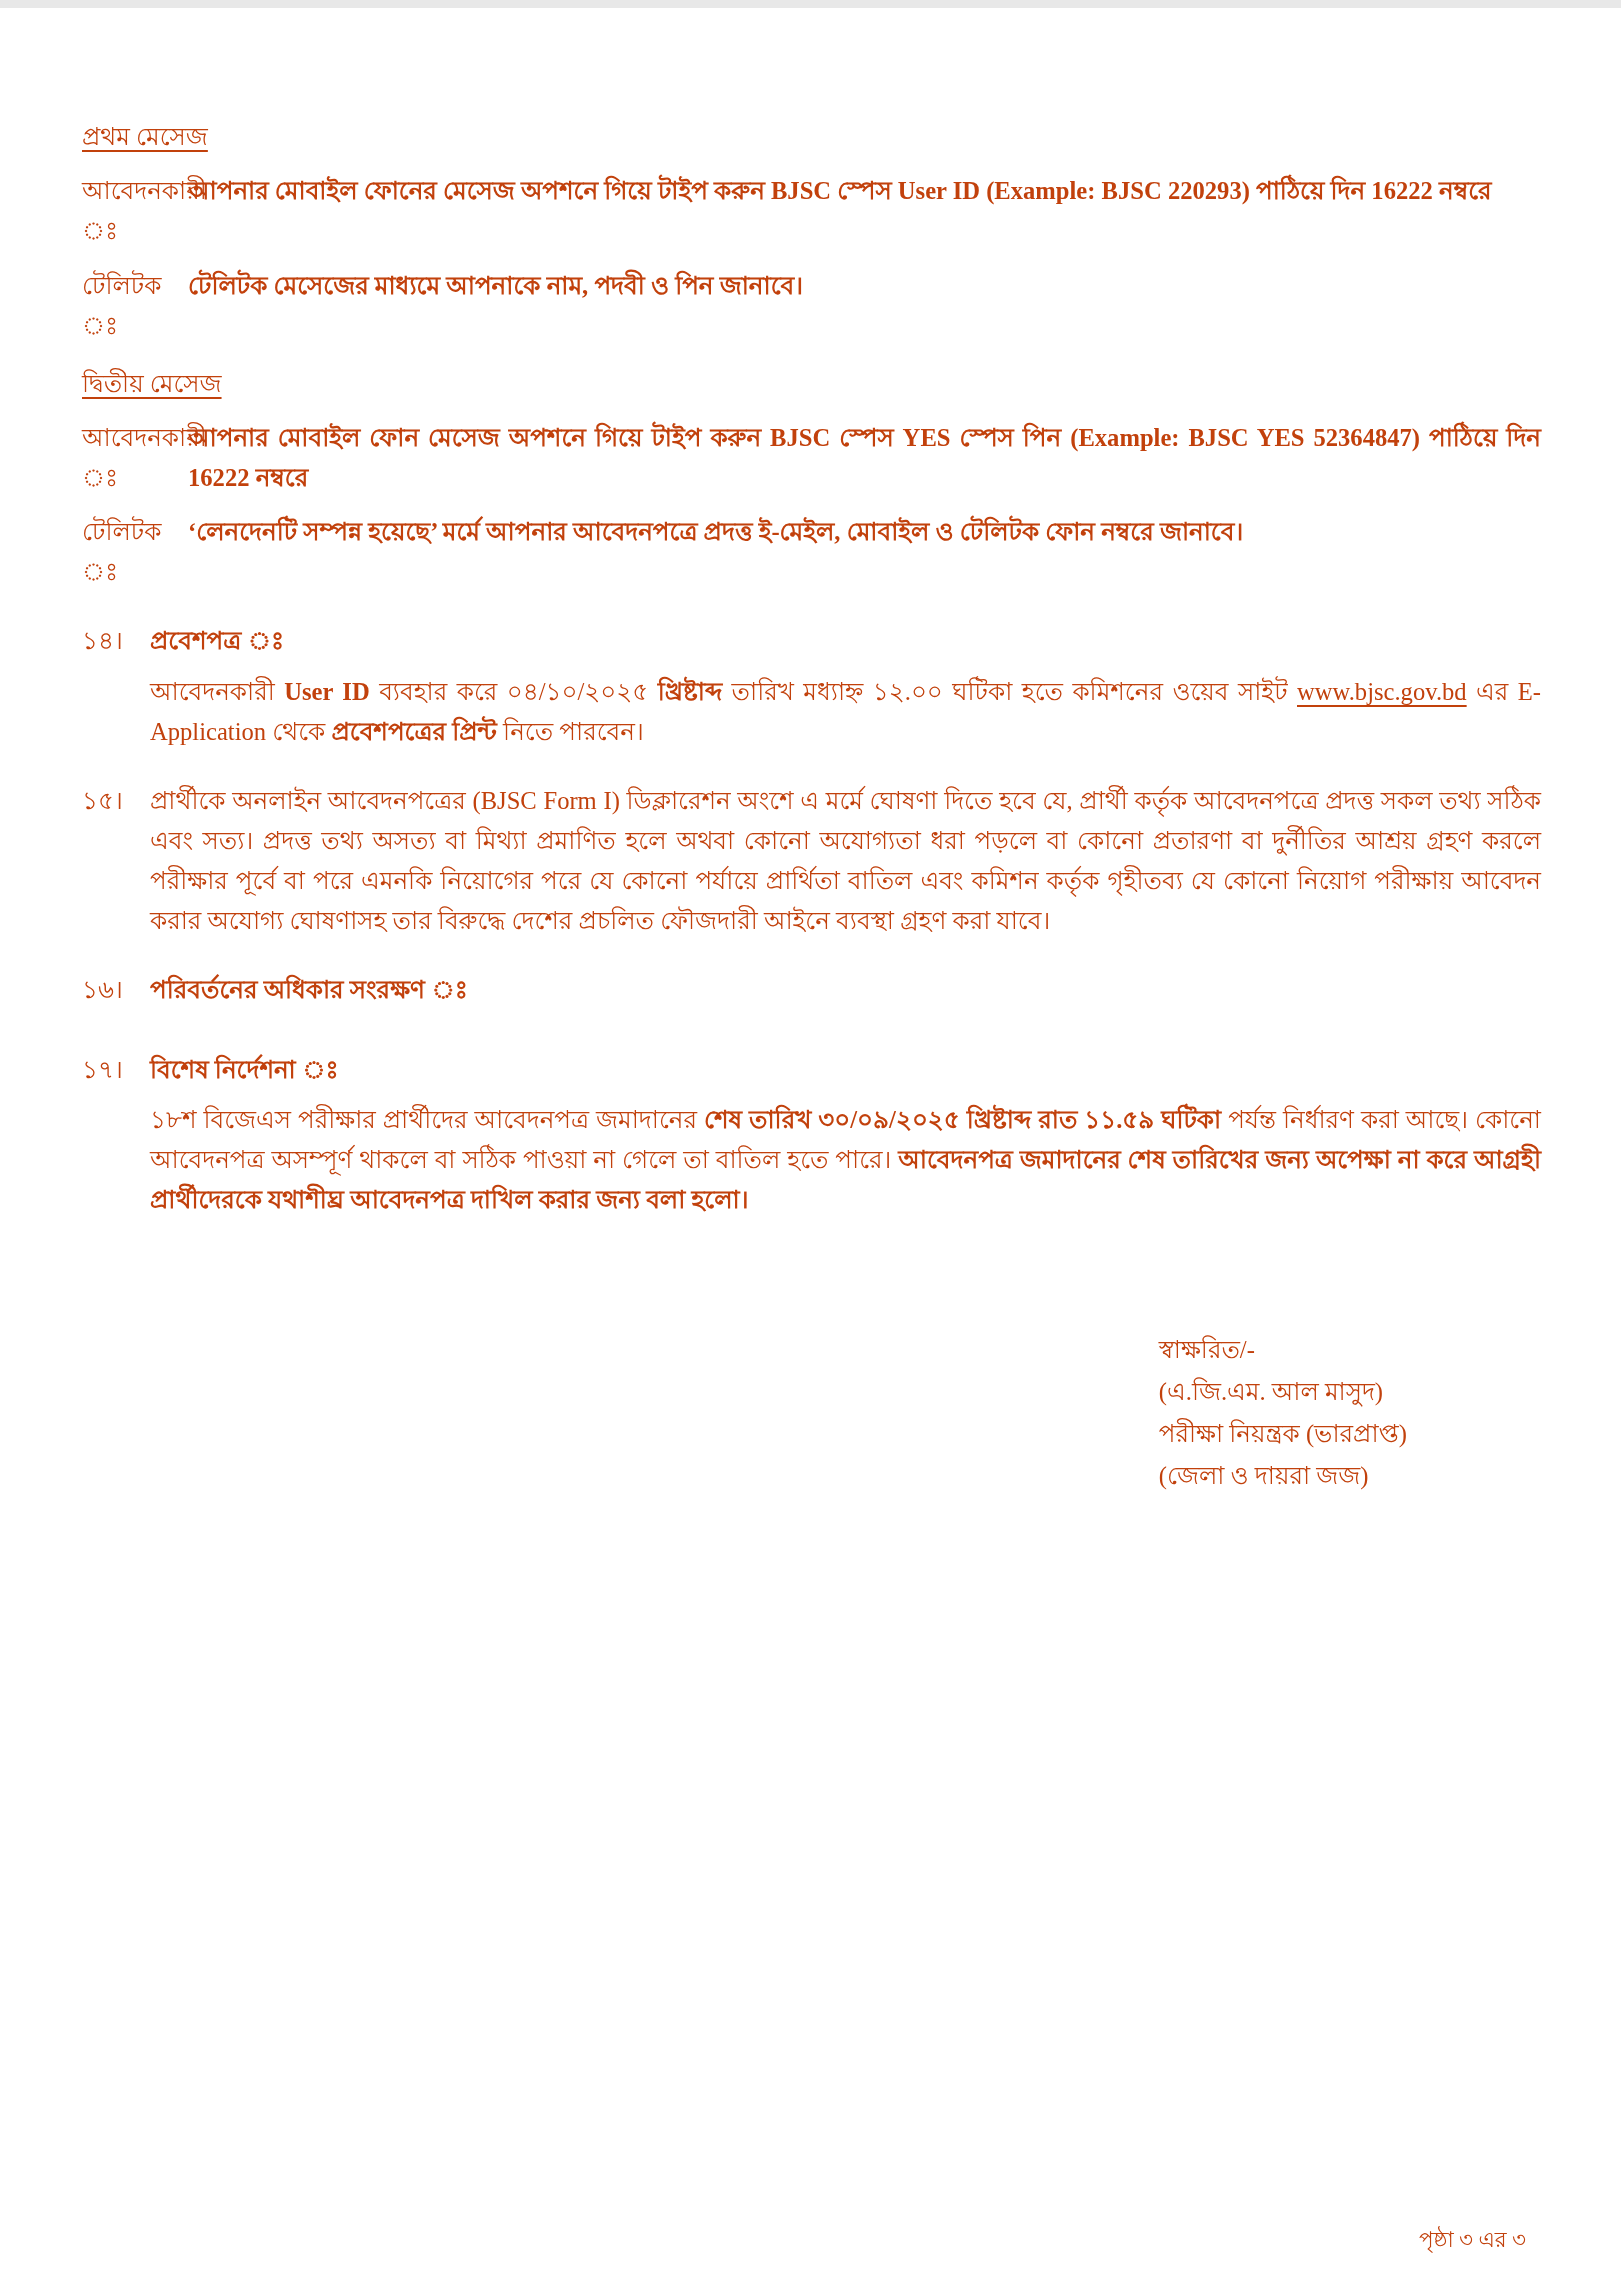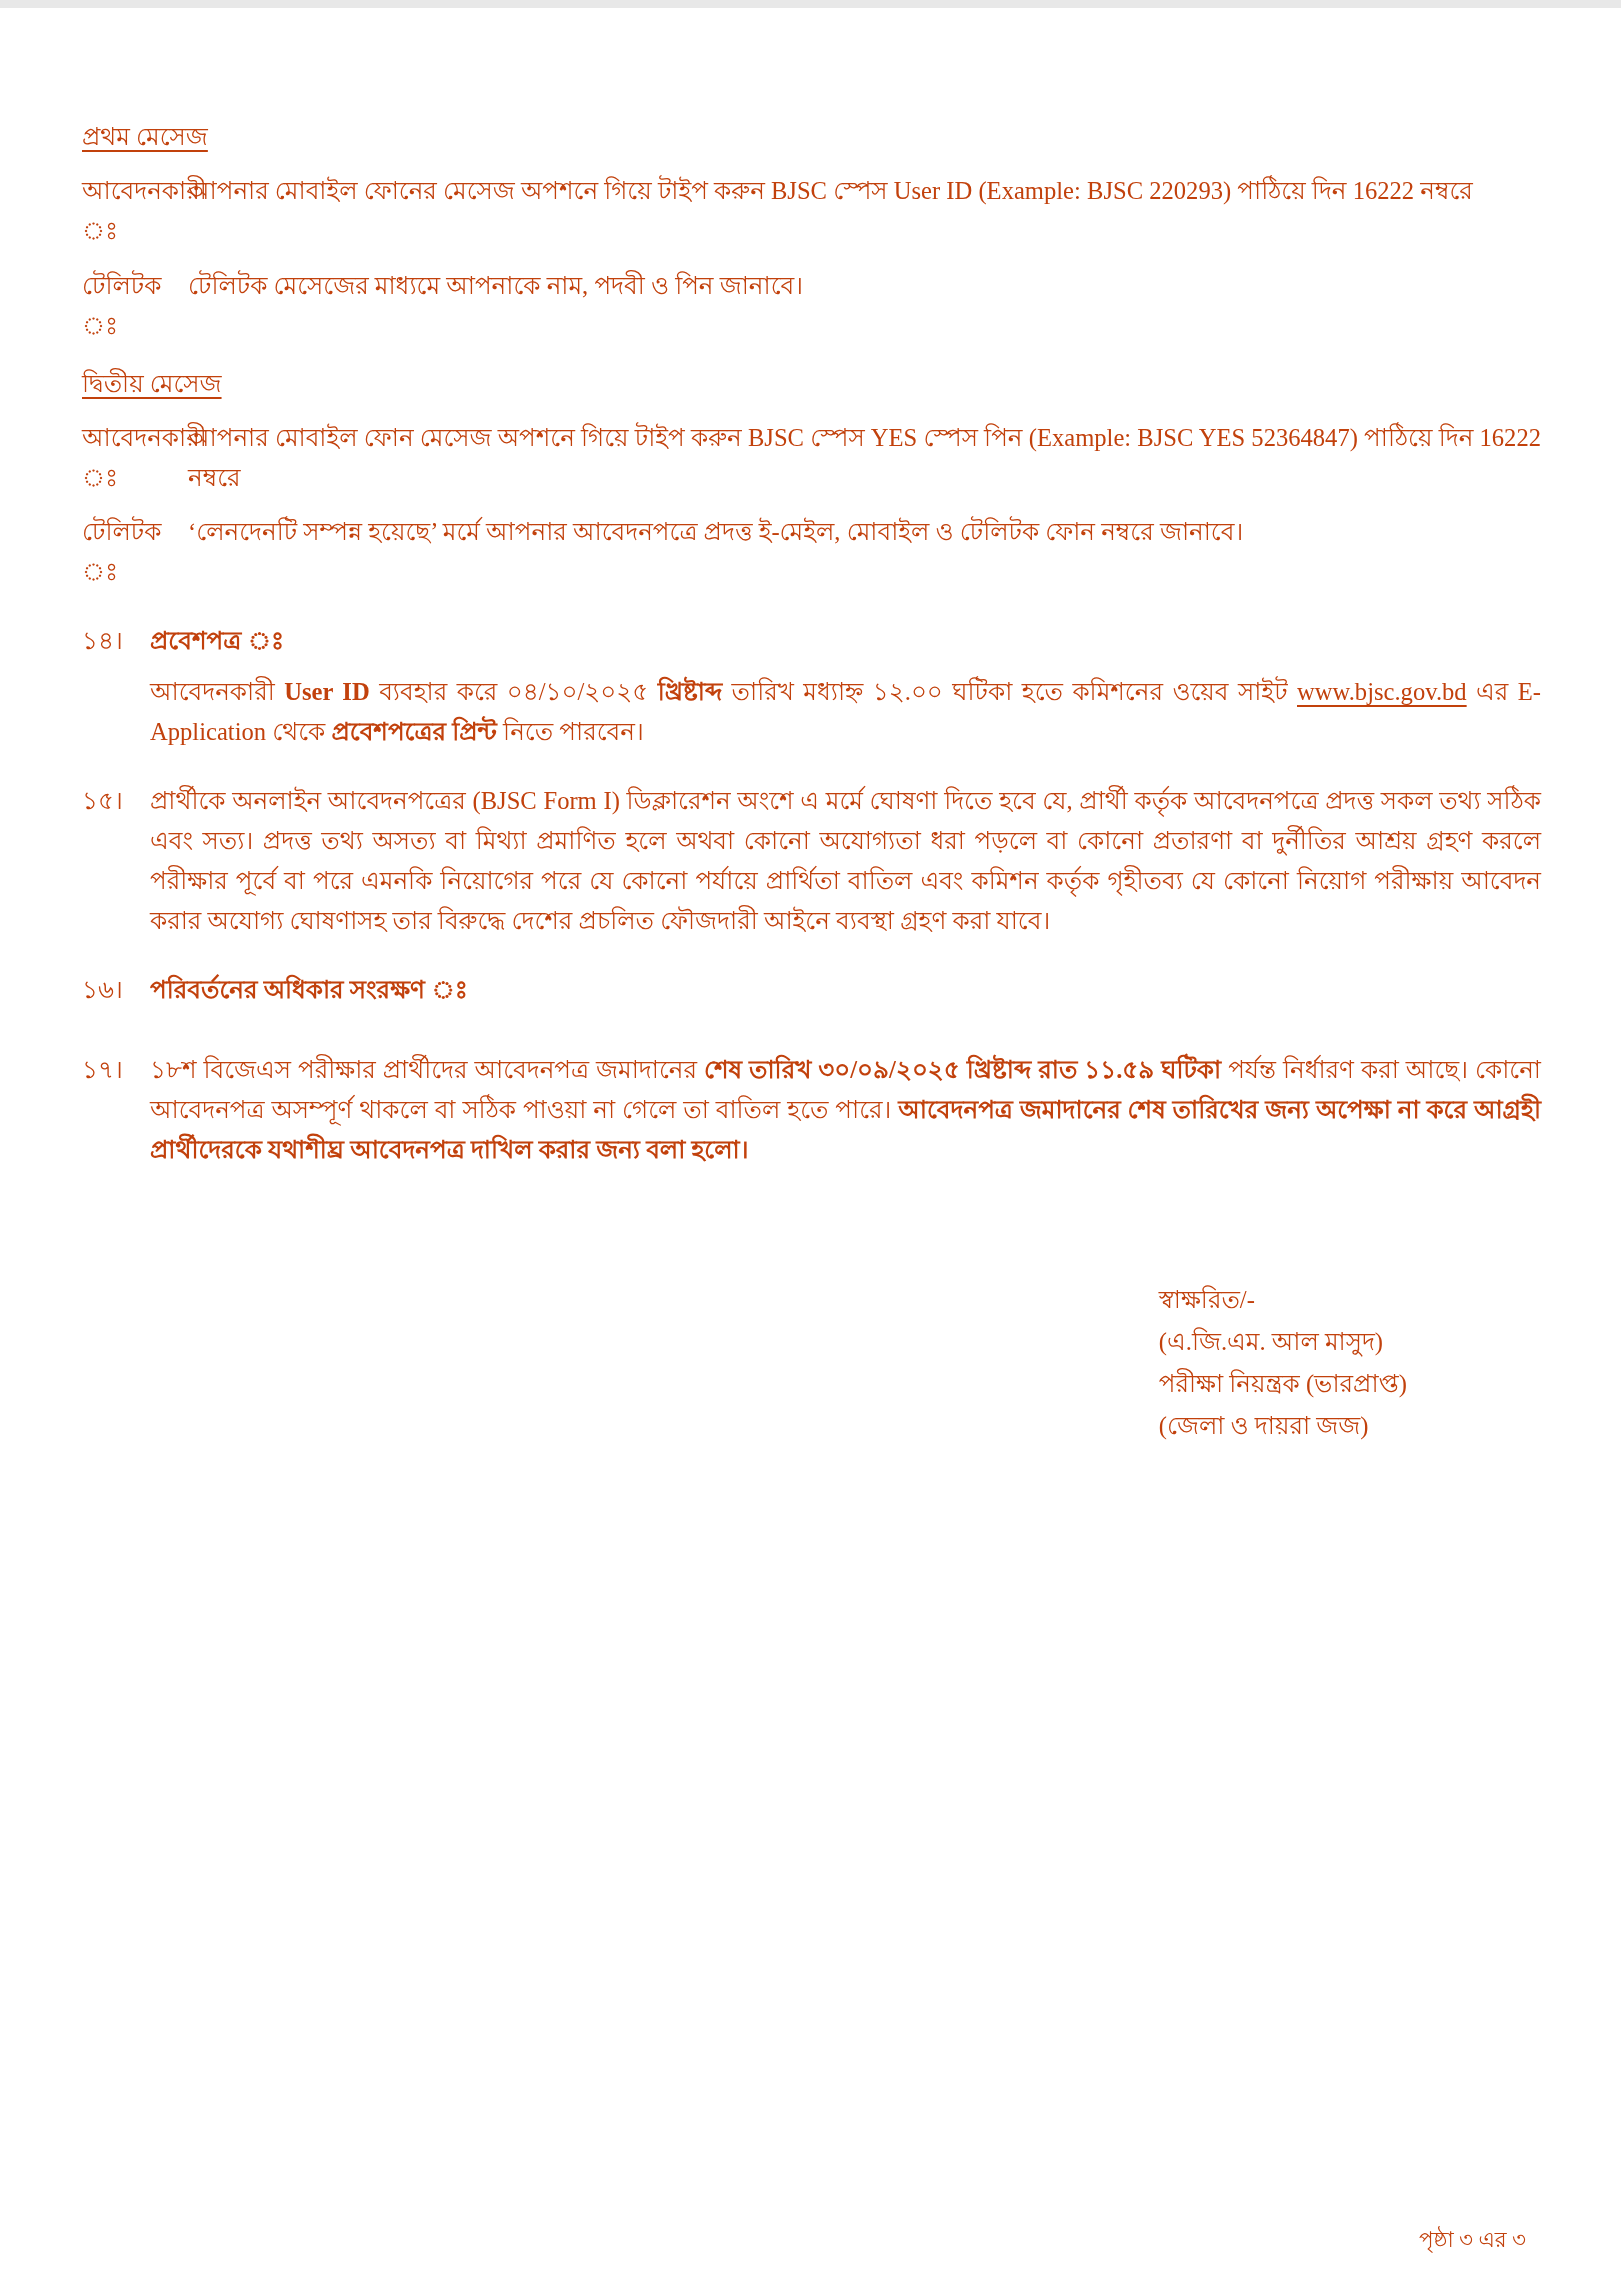--- a/index.html
+++ b/index.html
@@ -17,21 +17,21 @@
   }
   .msg-title {
     text-decoration:underline;
     text-underline-offset:5.4px;
     margin:18px 0 9px 0;
     width:max-content;
   }
   .msg-title.first { margin-top:0; }
   .msg-row { display:flex; margin-top:14.3px; }
   .msg-label { width:106px; flex:none; }
-  .msg-text { flex:1; text-align:justify; }
+  .msg-text { flex:1; text-align:justify;font-weight:bold; }
 
   .section { display:flex; margin-top:29px; }
   .sec-num { width:68px; flex:none; }
   .sec-content { flex:1; }
   .sec-heading { font-weight:bold; margin-bottom:10.7px; }
   .sec-body { text-align:justify; }
 
   .b { font-weight:bold; }
   .u { text-decoration:underline; text-underline-offset:4.5px; }
 
@@ -95,20 +95,21 @@
   <div class="section">
     <div class="sec-num">১৬।</div>
     <div class="sec-content">
       <div class="sec-heading">পরিবর্তনের অধিকার সংরক্ষণ ঃ</div>
     </div>
   </div>
 
   <div class="section">
     <div class="sec-num">১৭।</div>
     <div class="sec-content">
+      <div class="sec-heading">বিশেষ নির্দেশনা ঃ</div>
       <div class="sec-body"><span>১৮শ বিজেএস পরীক্ষার প্রার্থীদের আবেদনপত্র জমাদানের </span><span class="b">শেষ তারিখ ৩০/০৯/২০২৫ খ্রিষ্টাব্দ রাত ১১.৫৯ ঘটিকা</span><span> পর্যন্ত নির্ধারণ করা আছে। কোনো আবেদনপত্র অসম্পূর্ণ থাকলে বা সঠিক পাওয়া না গেলে তা বাতিল হতে পারে। </span><span class="b">আবেদনপত্র জমাদানের শেষ তারিখের জন্য অপেক্ষা না করে আগ্রহী প্রার্থীদেরকে যথাশীঘ্র আবেদনপত্র দাখিল করার জন্য বলা হলো।</span></div>
     </div>
   </div>
 
 
   <div class="signature">
     <div>স্বাক্ষরিত/-</div>
     <div>(এ.জি.এম. আল মাসুদ)</div>
     <div>পরীক্ষা নিয়ন্ত্রক (ভারপ্রাপ্ত)</div>
     <div>(জেলা ও দায়রা জজ)</div>

